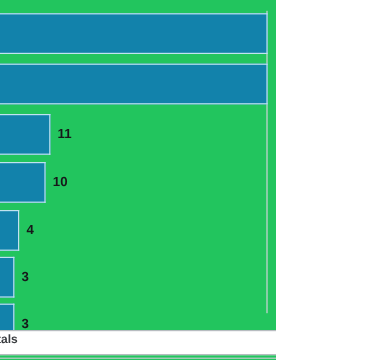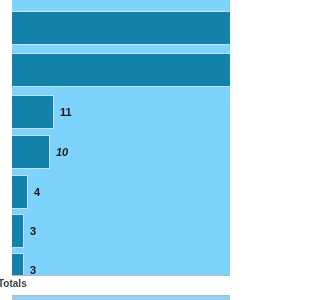--- a/index.html
+++ b/index.html
@@ -10,24 +10,24 @@
   body {
     width: 230px;
     height: 300px;
     overflow: hidden;
     font-family: "Liberation Sans", sans-serif;
     position: relative;
   }
 
   #chart-figure {
     position: absolute;
-    left: 12px; top: 0;
+    left: 0; top: 0;
     width: 230px;
     height: 300px;
-    background: #7dd3fc;
+    background: #22c55e;
   }
 
   
   #chart-title {
     position: absolute;
     left: 0;
     top: -7px;
     width: 230px;
     height: 10px;
     font-size: 9px;
@@ -125,21 +125,21 @@
     <div class="bar-row" style="top:42px;">
       <div class="bar" style="width:223px;"></div>
 
     </div>
 
     <div class="bar-row" style="top:84px;">
       <div class="bar" style="width:42px;"></div>
       <span class="bar-value">11</span>
     </div>
 
-    <div class="bar-row" style="top:124px;font-style:italic;">
+    <div class="bar-row" style="top:124px;">
       <div class="bar" style="width:38px;"></div>
       <span class="bar-value">10</span>
     </div>
 
     <div class="bar-row" style="top:164px;">
       <div class="bar" style="width:16px;"></div>
       <span class="bar-value">4</span>
     </div>
 
     <div class="bar-row" style="top:203px;">

